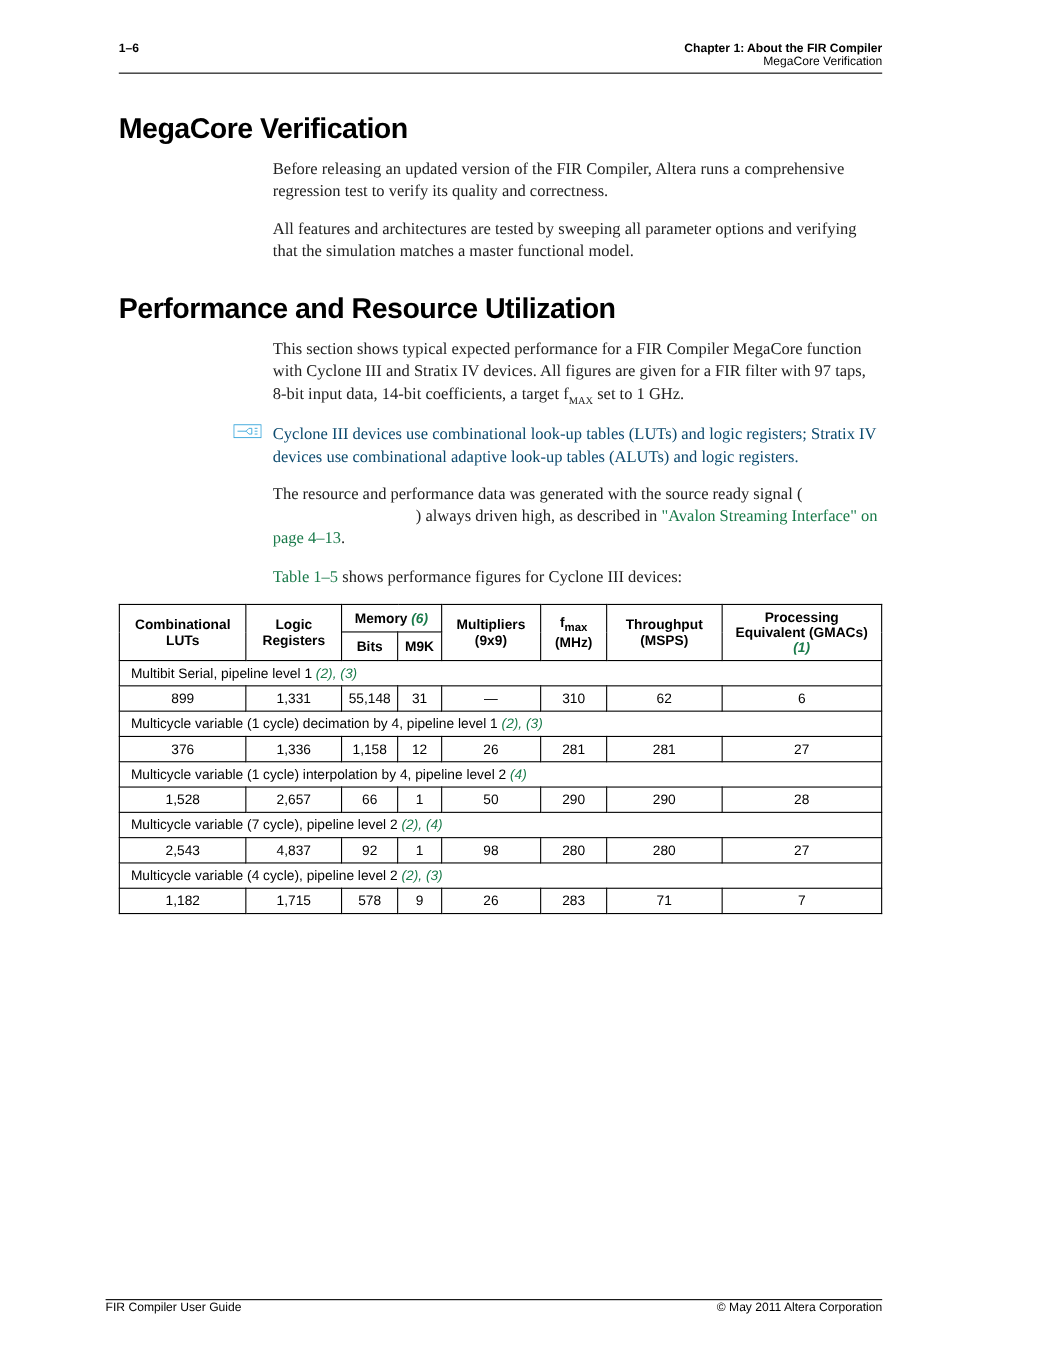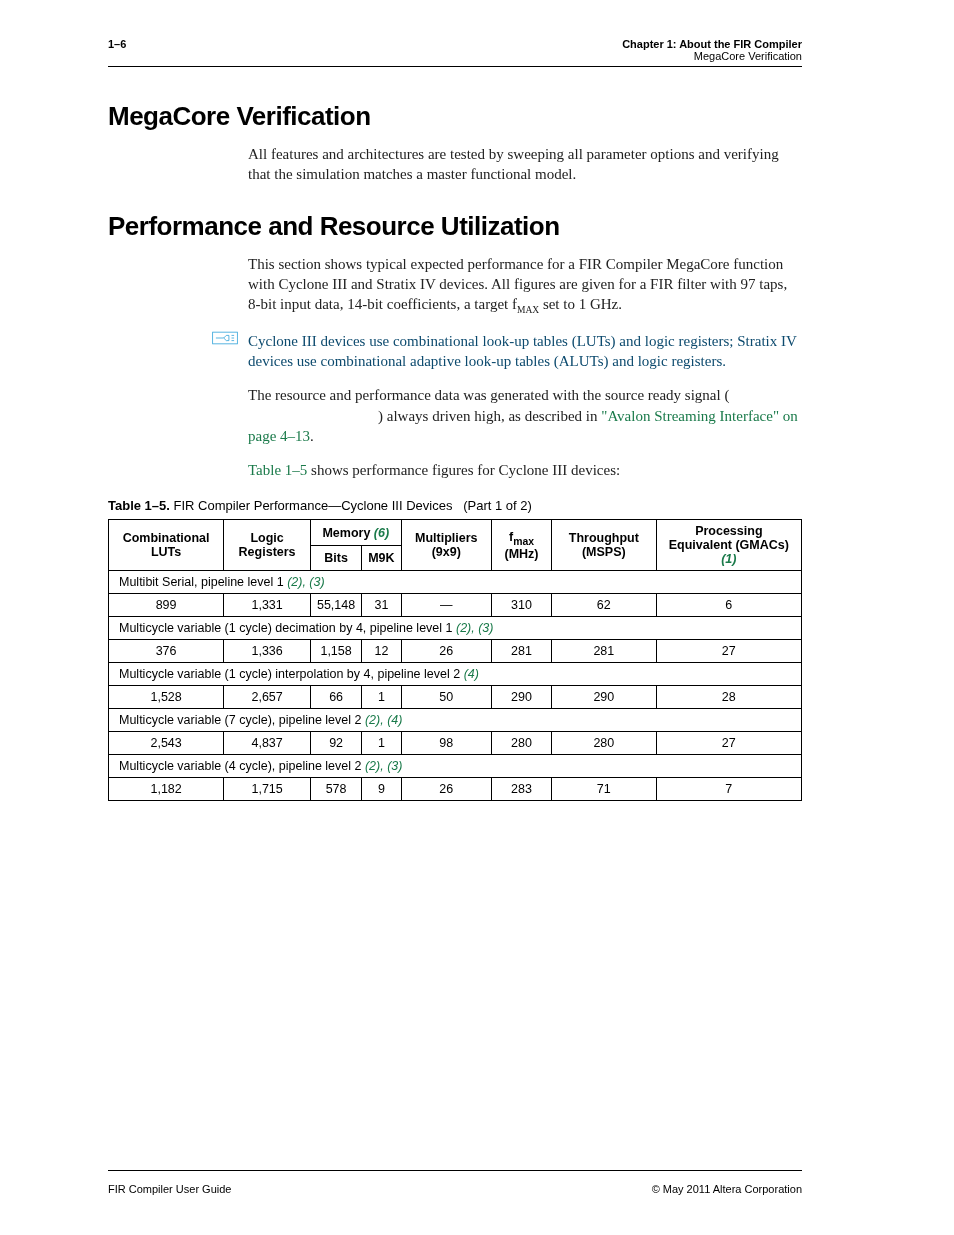--- a/index.html
+++ b/index.html
@@ -85,47 +85,48 @@
     vertical-align: middle;
   }
   table.perf th { font-weight: bold; }
   table.perf .grp-row td {
     text-align: left;
     padding-left: 10px;
   }
   .ital-green { font-style: italic; color: #1a7a4a; }
   .footer {
     position: absolute;
-    left: 108px;
+    left: 96px;
     right: 108px;
     bottom: 40px;
     font-family: Arial, Helvetica, sans-serif;
     font-size: 11px;
     border-top: 1px solid #000;
-    padding-top: 12px;
+    padding-top: 1px;
     display: flex;
     justify-content: space-between;
   }
 </style>
 </head>
 <body>
 
 <div class="page">
 
   <div class="header">
     <div class="header-left">1–6</div>
     <div class="header-right">
       <div class="chap">Chapter 1:  About the FIR Compiler</div>
       <div class="sub">MegaCore Verification</div>
     </div>
   </div>
   <hr class="hr-top">
 
   <h1 class="section">MegaCore Verification</h1>
   <div class="body-indent">
+    <p class="body">Before releasing an updated version of the FIR Compiler, Altera runs a comprehensive regression test to verify its quality and correctness.</p>
     <p class="body">All features and architectures are tested by sweeping all parameter options and verifying that the simulation matches a master functional model.</p>
   </div>
 
   <h1 class="section" style="margin-top:26px;">Performance and Resource Utilization</h1>
 
   <div class="body-indent">
     <p class="body">
       <span>This section shows typical expected performance for a FIR Compiler MegaCore function with Cyclone III and Stratix IV devices. All figures are given for a FIR filter with 97 taps, 8-bit input data, 14-bit coefficients, a target f</span><span class="sub-sm">MAX</span><span> set to 1 GHz.</span>
     </p>
   </div>
@@ -143,25 +144,20 @@
   <div class="body-indent">
     <p class="body">
       <span>The resource and performance data was generated with the source ready signal (</span><span style="display:inline-block;width:130px;"></span><span>) always driven high, as described in </span><span class="link-green">"Avalon Streaming Interface" on page 4–13</span><span>.</span>
     </p>
     <p class="body">
       <span class="link-green">Table 1–5</span>
       <span> shows performance figures for Cyclone III devices:</span>
     </p>
   </div>
 
-  <div class="table-caption">
-    <span class="lbl">Table 1–5.</span>
-    <span>FIR Compiler Performance—Cyclone III Devices</span>&nbsp;&nbsp;
-    <span>(Part 1 of 2)</span>
-  </div>
 
   <table class="perf">
     <thead>
       <tr>
         <th rowspan="2">Combinational LUTs</th>
         <th rowspan="2">Logic Registers</th>
         <th colspan="2">
           <span>Memory</span>
           <span class="ital-green">(6)</span>
         </th>

